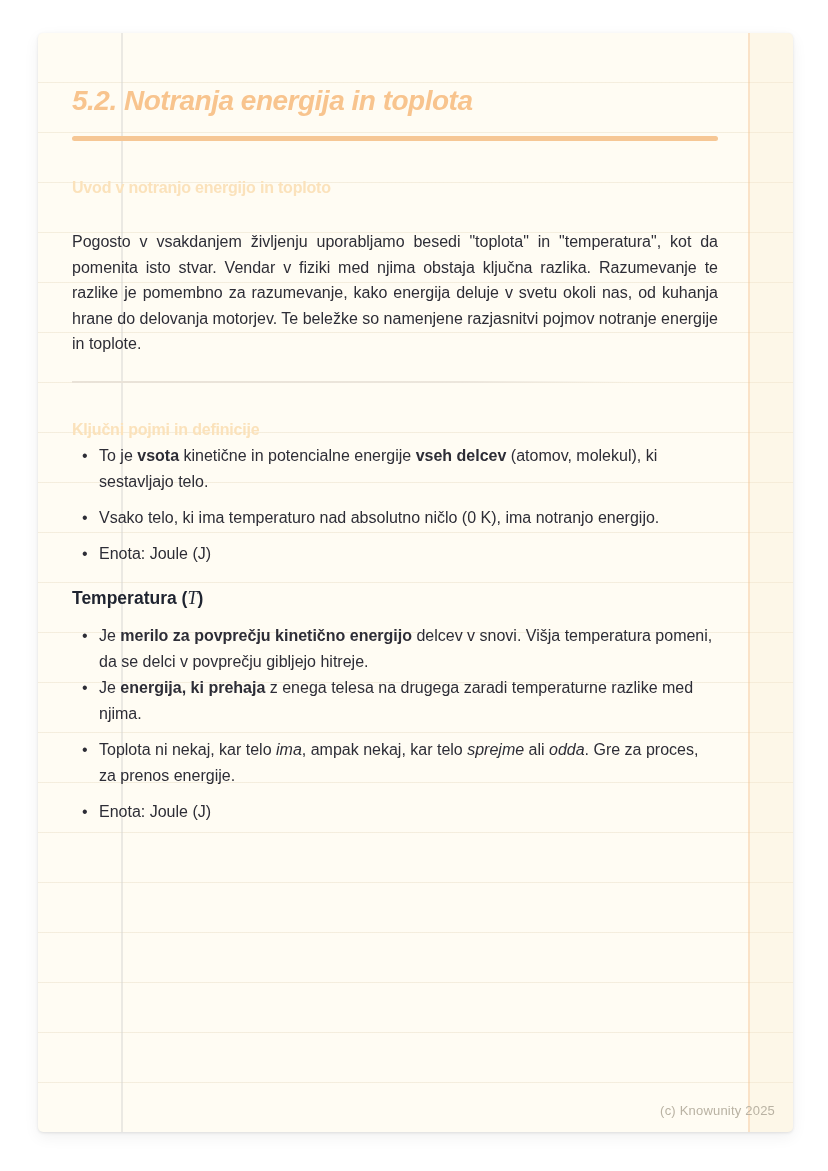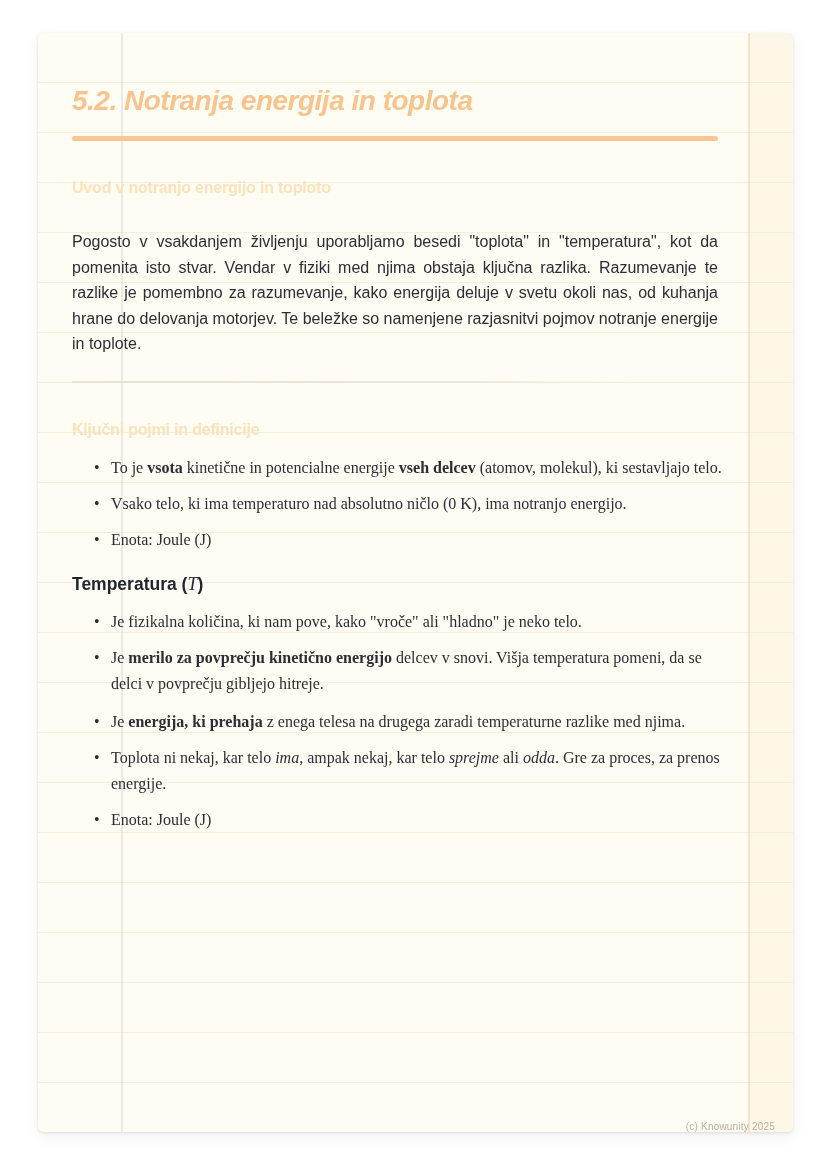--- a/index.html
+++ b/index.html
@@ -100,25 +100,24 @@
     font-family: "Liberation Serif", serif;
     font-style: italic;
     font-weight: 400;
     font-size: 18px;
   }
   .math-sym sub {
     font-size: 12px;
     font-style: italic;
   }
   ul.term-list {
-    margin: 12px;
+    margin: 0;
     padding: 0;
     list-style: none;
     width: 646px;
-    font-family: Liberation Serif, serif;
   }
   ul.term-list li {
     position: relative;
     margin: 0 0 10px 0;
     padding-left: 27px;
     font-size: 16px;
     line-height: 26px;
     color: var(--body-text, #2d2d36);
   }
   ul.term-list li:last-child { margin-bottom: 0; }
@@ -128,22 +127,22 @@
     left: 10px;
     top: 0;
     font-size: 16px;
     color: var(--body-text, #2d2d36);
   }
   ul.term-list b { font-weight: 700; }
   ul.term-list em { font-style: italic; }
   .footer-note {
     position: absolute;
     right: 18px;
-    bottom: 0;
-    font-size: 10px;
+    bottom: 14px;
+    font-size: 13px;
     letter-spacing: 0.2px;
     color: var(--footer-text, #b9b2a3);
     z-index: 2;
   }
 </style>
 </head>
 <body>
 
 <div class="paper">
   <div class="right-strip"></div>
@@ -162,21 +161,20 @@
     <h2 class="section-heading">Ključni pojmi in definicije</h2>
 
     <div>
         <ul class="term-list">
           <li>To je <b>vsota</b> kinetične in potencialne energije <b>vseh delcev</b> (atomov, molekul), ki sestavljajo telo.</li>
           <li>Vsako telo, ki ima temperaturo nad absolutno ničlo (0 K), ima notranjo energijo.</li>
           <li>Enota: Joule (J)</li>
         </ul>
         <h3 class="term-heading">Temperatura (<span class="math-sym">T</span>)</h3>
         <ul class="term-list">
-          <li>Je fizikalna količina, ki nam pove, kako "vroče" ali "hladno" je neko telo.</li>
           <li>Je <b>merilo za povprečju kinetično energijo</b> delcev v snovi. Višja temperatura pomeni, da se delci v povprečju gibljejo hitreje.</li>
         </ul>
         <ul class="term-list">
           <li>Je <b>energija, ki prehaja</b> z enega telesa na drugega zaradi temperaturne razlike med njima.</li>
           <li>Toplota ni nekaj, kar telo <em>ima</em>, ampak nekaj, kar telo <em>sprejme</em> ali <em>odda</em>. Gre za proces, za prenos energije.</li>
           <li>Enota: Joule (J)</li>
         </ul>
       </div>
   </div>
 

